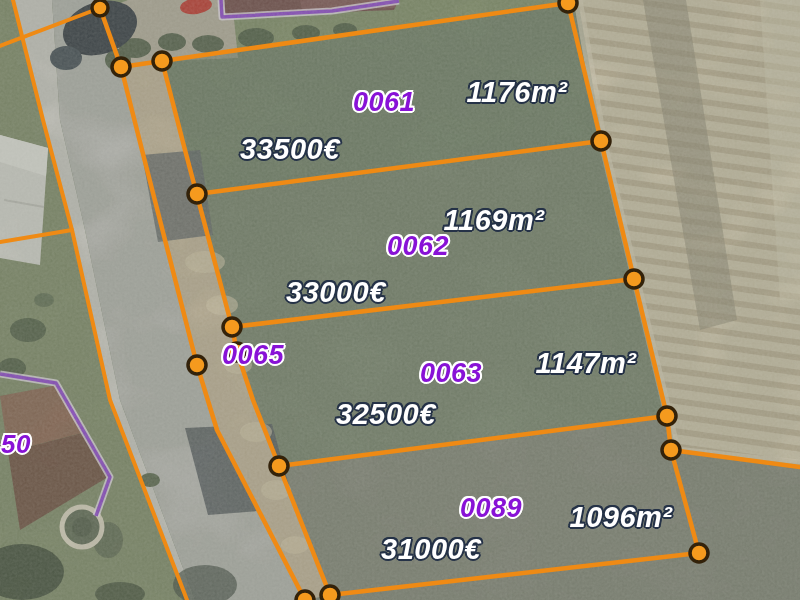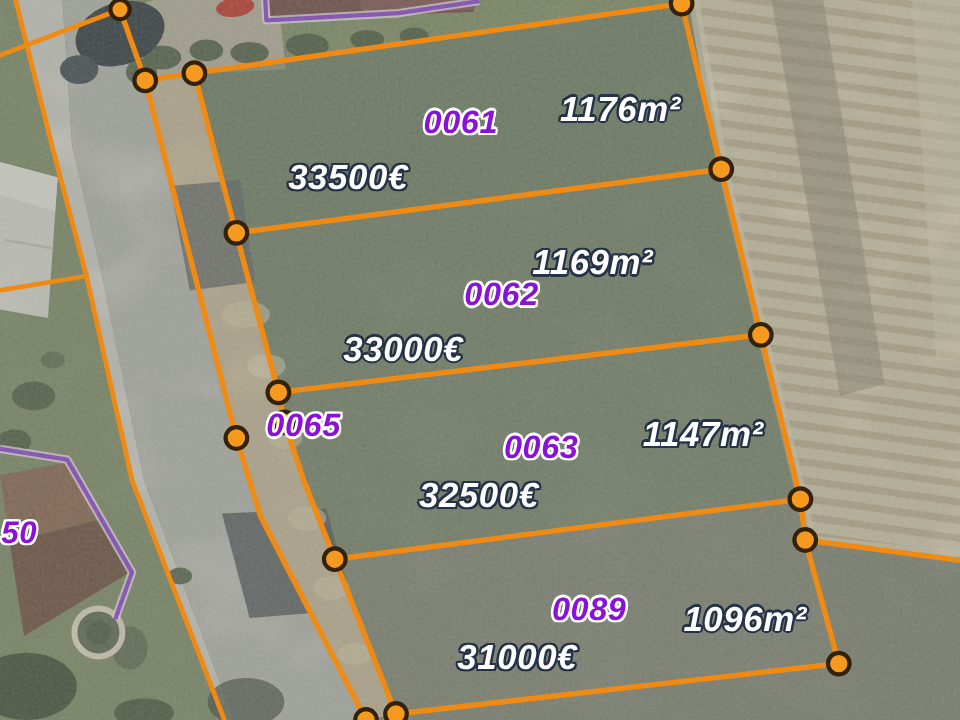--- a/index.html
+++ b/index.html
@@ -189,16 +189,16 @@
   <div class="lbl parcel-id" style="left:218px;top:355px;margin-left:35px;">0065</div>
   <div class="lbl parcel-id" style="left:16px;top:444px;font-size:26px;">50</div>
 
   <div class="lbl area-lbl" style="left:517px;top:92px;">1176m²</div>
   <div class="lbl area-lbl" style="left:494px;top:220px;text-align:right;">1169m²</div>
   <div class="lbl area-lbl" style="left:586px;top:363px;">1147m²</div>
   <div class="lbl area-lbl" style="left:621px;top:517px;">1096m²</div>
 
   <div class="lbl price-lbl" style="left:290px;top:149px;text-align:center;">33500€</div>
   <div class="lbl price-lbl" style="left:336px;top:292px;">33000€</div>
-  <div class="lbl price-lbl" style="left:399px;top:414px;">32500€</div>
+  <div class="lbl price-lbl" style="left:386px;top:414px;">32500€</div>
   <div class="lbl price-lbl" style="left:431px;top:549px;text-align:center;">31000€</div>
 
 </div>
 
 </body></html>

